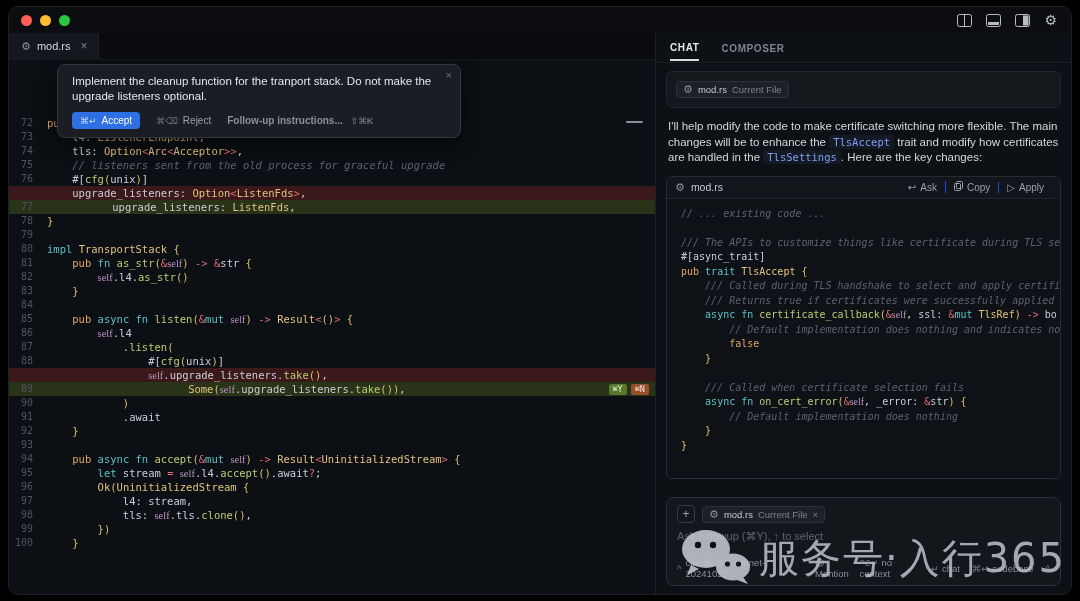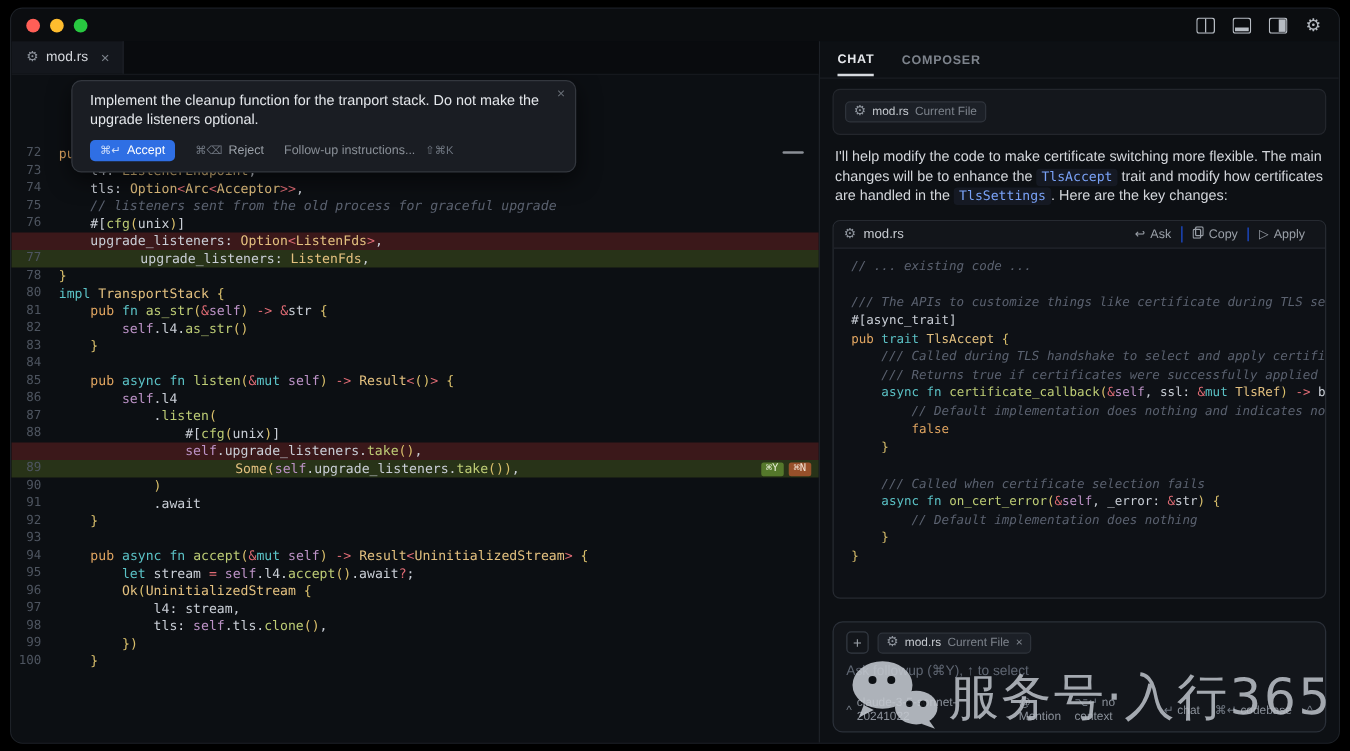--- a/index.html
+++ b/index.html
@@ -34,37 +34,37 @@
   .cl.add { background:rgba(116,146,38,0.28);gap:40px; }
   .badges { flex:none; padding-right:6px; display:flex; gap:4px; align-items:center; }
   .badge { font-size:8.5px; line-height:11px; padding:0 4px; border-radius:2px; font-family:"DejaVu Sans Mono",monospace; }
   .badge-y { background:#55782b; color:#e9efd9; }
   .badge-n { background:#97502a; color:#f3e4d6; }
   .scroll-dash { position:absolute; right:12px; top:61px; width:17px; height:2px; background:#8a8f96; border-radius:1px; }
   
   .tok-c { color:#5b6270; font-style:italic; }
   .tok-kw { color:#5bc2c6; }
   .tok-kw2 { color:#e0a561; }
-  .tok-self { color:#bd93c7; }
+  .tok-self { color:#bd93c7;font-family:Liberation Serif, serif; }
   .tok-type { color:#e3c07f; }
   .tok-fn { color:#bdcc75; }
   .tok-op { color:#e06c75; }
   .tok-br { color:#d9bf6b; }
   
   .dialog { position:absolute; left:48px; top:4px; width:404px; background:#1a1d23;
     border:1px solid #33373e; border-radius:8px; padding:9px 14px 8px 14px;
     box-shadow:0 6px 18px rgba(0,0,0,.55); font-family:"Liberation Sans","DejaVu Sans",sans-serif; z-index:5; }
   .dialog-text { color:#e3e6ea; font-size:11.5px; line-height:15px; padding-right:10px; }
   .dialog-close { position:absolute; right:8px; top:4px; color:#6a7078; font-size:11px; cursor:pointer; }
   .dialog-row { display:flex; align-items:center; gap:16px; margin-top:8px; font-size:10px; }
   .btn-accept { background:#2f6fe4; color:#fff; border-radius:4px; padding:3px 8px; display:flex; gap:5px; align-items:center; }
   .btn-accept .k { color:#cdddfa; font-size:9px; }
   .btn-reject { color:#9aa0a8; display:flex; gap:5px; align-items:center; }
   .btn-reject .k { color:#6f7680; font-size:9px; }
-  .followup { color:#8a9098; display:flex; gap:8px; align-items:center; }
+  .followup { color:#8a9098; display:flex; gap:8px; align-items:center;font-weight:bold; }
   .followup .k { color:#6f7680; font-size:9px; }
   
   .chat-pane { width:415px; background:#0d1014; display:flex; flex-direction:column; }
   .chat-tabs { height:30px; display:flex; gap:22px; align-items:center; padding:0 14px; border-bottom:1px solid #1a1d22; }
   .chat-tab { font-size:10px; font-weight:bold; letter-spacing:.6px; color:#7d838c; padding:8px 0 6px; }
   .chat-tab.active { color:#e6e8ec; border-bottom:2px solid #d7dadf; }
   .chat-scroll { flex:1; padding:8px 10px 0; overflow:hidden; position:relative; }
   .user-card { background:#14171c; border:1px solid #23262c; border-radius:6px; padding:7px 9px 9px; }
   .chip { display:inline-flex; align-items:center; gap:5px; background:#1c2027; border:1px solid #2e333b;
     border-radius:4px; padding:2px 6px; font-size:9.5px; color:#c6cad0; }
@@ -168,20 +168,21 @@
         </div>
         <div class="code-lines" id="editor-lines">
             <div class="cl"><span class="ln">72</span><span class="ct"><span class="tok-kw2">pub</span><span class="tok-br">(</span><span class="tok-kw">crate</span><span class="tok-br">)</span> <span class="tok-kw">struct</span> <span class="tok-type">TransportStack</span> <span class="tok-br">{</span></span></div>
             <div class="cl"><span class="ln">73</span><span class="ct">    l4: <span class="tok-type">ListenerEndpoint</span>,</span></div>
             <div class="cl"><span class="ln">74</span><span class="ct">    tls: <span class="tok-type">Option</span><span class="tok-op">&lt;</span><span class="tok-type">Arc</span><span class="tok-op">&lt;</span><span class="tok-type">Acceptor</span><span class="tok-op">&gt;</span><span class="tok-op">&gt;</span>,</span></div>
             <div class="cl"><span class="ln">75</span><span class="ct"><span class="tok-c">    // listeners sent from the old process for graceful upgrade</span></span></div>
             <div class="cl"><span class="ln">76</span><span class="ct">    #[<span class="tok-fn">cfg</span><span class="tok-br">(</span>unix<span class="tok-br">)</span>]</span></div>
             <div class="cl del"><span class="ln"></span><span class="ct">    upgrade_listeners: <span class="tok-type">Option</span><span class="tok-op">&lt;</span><span class="tok-type">ListenFds</span><span class="tok-op">&gt;</span>,</span></div>
             <div class="cl add"><span class="ln">77</span><span class="ct">    upgrade_listeners: <span class="tok-type">ListenFds</span>,</span></div>
             <div class="cl"><span class="ln">78</span><span class="ct"><span class="tok-br">}</span></span></div>
+            <div class="cl"><span class="ln">79</span><span class="ct"></span></div>
             <div class="cl"><span class="ln">80</span><span class="ct"><span class="tok-kw">impl</span> <span class="tok-type">TransportStack</span> <span class="tok-br">{</span></span></div>
             <div class="cl"><span class="ln">81</span><span class="ct">    <span class="tok-kw2">pub</span> <span class="tok-kw">fn</span> <span class="tok-fn">as_str</span><span class="tok-br">(</span><span class="tok-op">&amp;</span><span class="tok-self">self</span><span class="tok-br">)</span> <span class="tok-op">-&gt;</span> <span class="tok-op">&amp;</span>str <span class="tok-br">{</span></span></div>
             <div class="cl"><span class="ln">82</span><span class="ct">        <span class="tok-self">self</span>.l4.<span class="tok-fn">as_str</span><span class="tok-br">(</span><span class="tok-br">)</span></span></div>
             <div class="cl"><span class="ln">83</span><span class="ct">    <span class="tok-br">}</span></span></div>
             <div class="cl"><span class="ln">84</span><span class="ct"></span></div>
             <div class="cl"><span class="ln">85</span><span class="ct">    <span class="tok-kw2">pub</span> <span class="tok-kw">async</span> <span class="tok-kw">fn</span> <span class="tok-fn">listen</span><span class="tok-br">(</span><span class="tok-op">&amp;</span><span class="tok-kw">mut</span> <span class="tok-self">self</span><span class="tok-br">)</span> <span class="tok-op">-&gt;</span> <span class="tok-type">Result</span><span class="tok-op">&lt;</span><span class="tok-br">(</span><span class="tok-br">)</span><span class="tok-op">&gt;</span> <span class="tok-br">{</span></span></div>
             <div class="cl"><span class="ln">86</span><span class="ct">        <span class="tok-self">self</span>.l4</span></div>
             <div class="cl"><span class="ln">87</span><span class="ct">            .<span class="tok-fn">listen</span><span class="tok-br">(</span></span></div>
             <div class="cl"><span class="ln">88</span><span class="ct">                #[<span class="tok-fn">cfg</span><span class="tok-br">(</span>unix<span class="tok-br">)</span>]</span></div>
             <div class="cl del"><span class="ln"></span><span class="ct">                <span class="tok-self">self</span>.upgrade_listeners.<span class="tok-fn">take</span><span class="tok-br">(</span><span class="tok-br">)</span>,</span></div>

